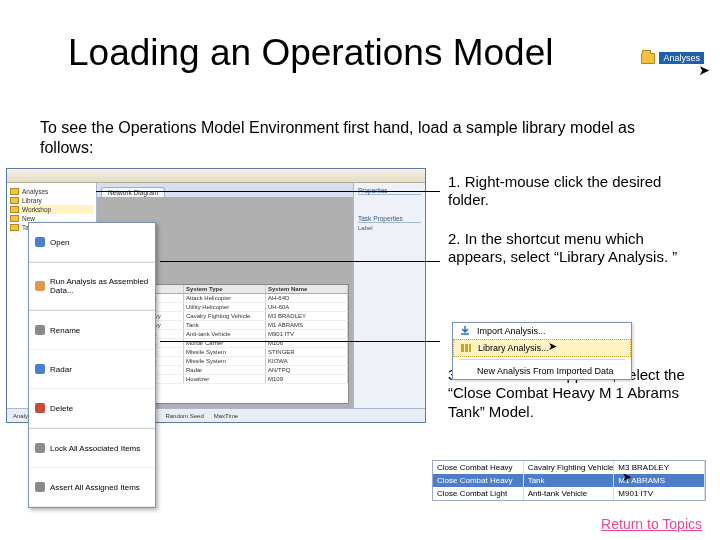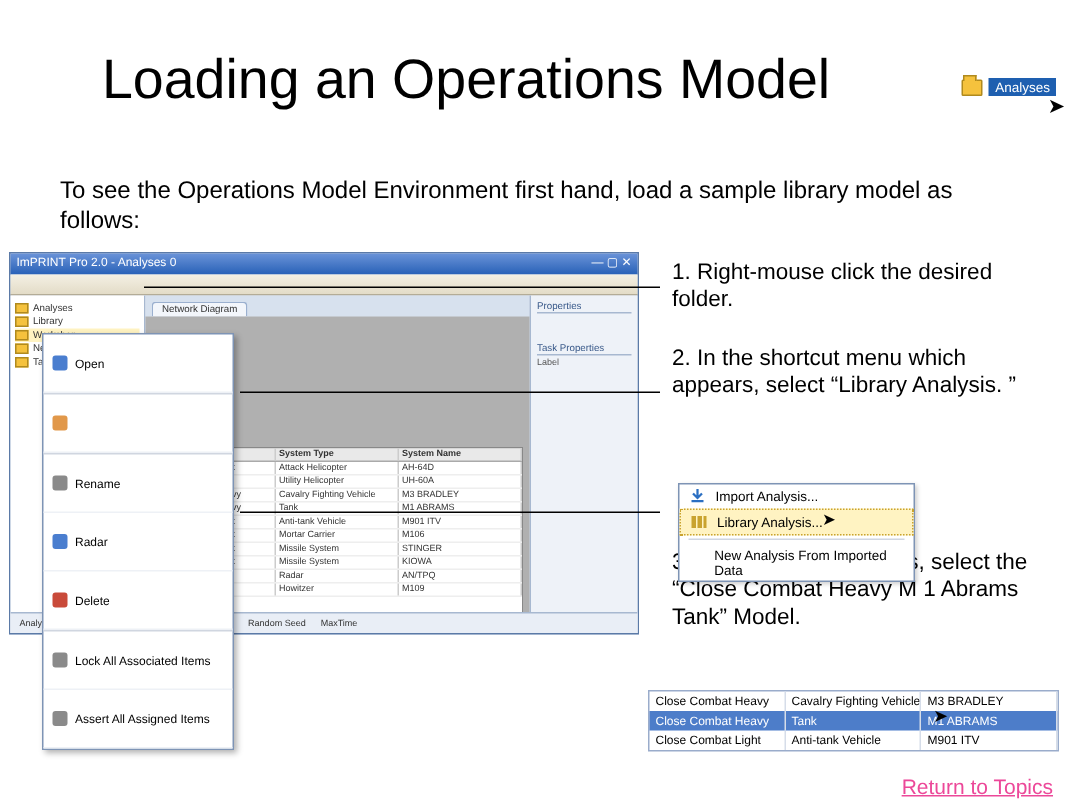--- a/index.html
+++ b/index.html
@@ -241,21 +241,21 @@
     color: #000;
   }
   .step2 { margin-top: 20px; }
   .step3 { margin-top: 14px; }
 
   
   .menu2 {
     position: absolute;
     top: 322px;
     left: 452px;
-    width: 158px;
+    width: 180px;
     border: 1px solid #7e94b5;
     background: #fff;
     font-size: 9px;
     box-shadow: 1px 1px 3px rgba(0,0,0,0.2);
   }
   .menu2 .mrow {
     display: flex;
     align-items: center;
     gap: 6px;
     padding: 2px 6px;
@@ -307,24 +307,20 @@
 <div class="title">Loading an Operations Model</div>
 <div class="intro">To see the Operations Model Environment first hand, load a sample library model as follows:</div>
 
 <div class="folder-chip">
   <div class="fld"></div>
   <div class="lbl">Analyses</div>
 </div>
 <div class="cursor-arrow" style="top:62px; right:10px;">➤</div>
 
 <div class="app">
-  <div class="titlebar">
-    <span>ImPRINT Pro 2.0 - Analyses 0</span>
-    <span>— ▢ ✕</span>
-  </div>
   <div class="toolbar"></div>
   <div class="body">
     <div class="tree">
       <div class="tree-item">
           <div class="fld"></div>
           <span>Analyses</span>
         </div>
       <div class="tree-item">
           <div class="fld"></div>
           <span>Library</span>
@@ -426,20 +422,21 @@
 </div>
 
 <div class="ctxmenu">
   <div class="row">
       <div class="ico blue"></div>
       <span>Open</span>
     </div>
   <div class="row sep"></div>
   <div class="row">
       <div class="ico orange"></div>
+      <span>Run Analysis as Assembled Data...</span>
     </div>
   <div class="row sep"></div>
   <div class="row">
       <div class="ico grey"></div>
       <span>Rename</span>
     </div>
   <div class="row">
       <div class="ico blue"></div>
       <span>Radar</span>
     </div>

